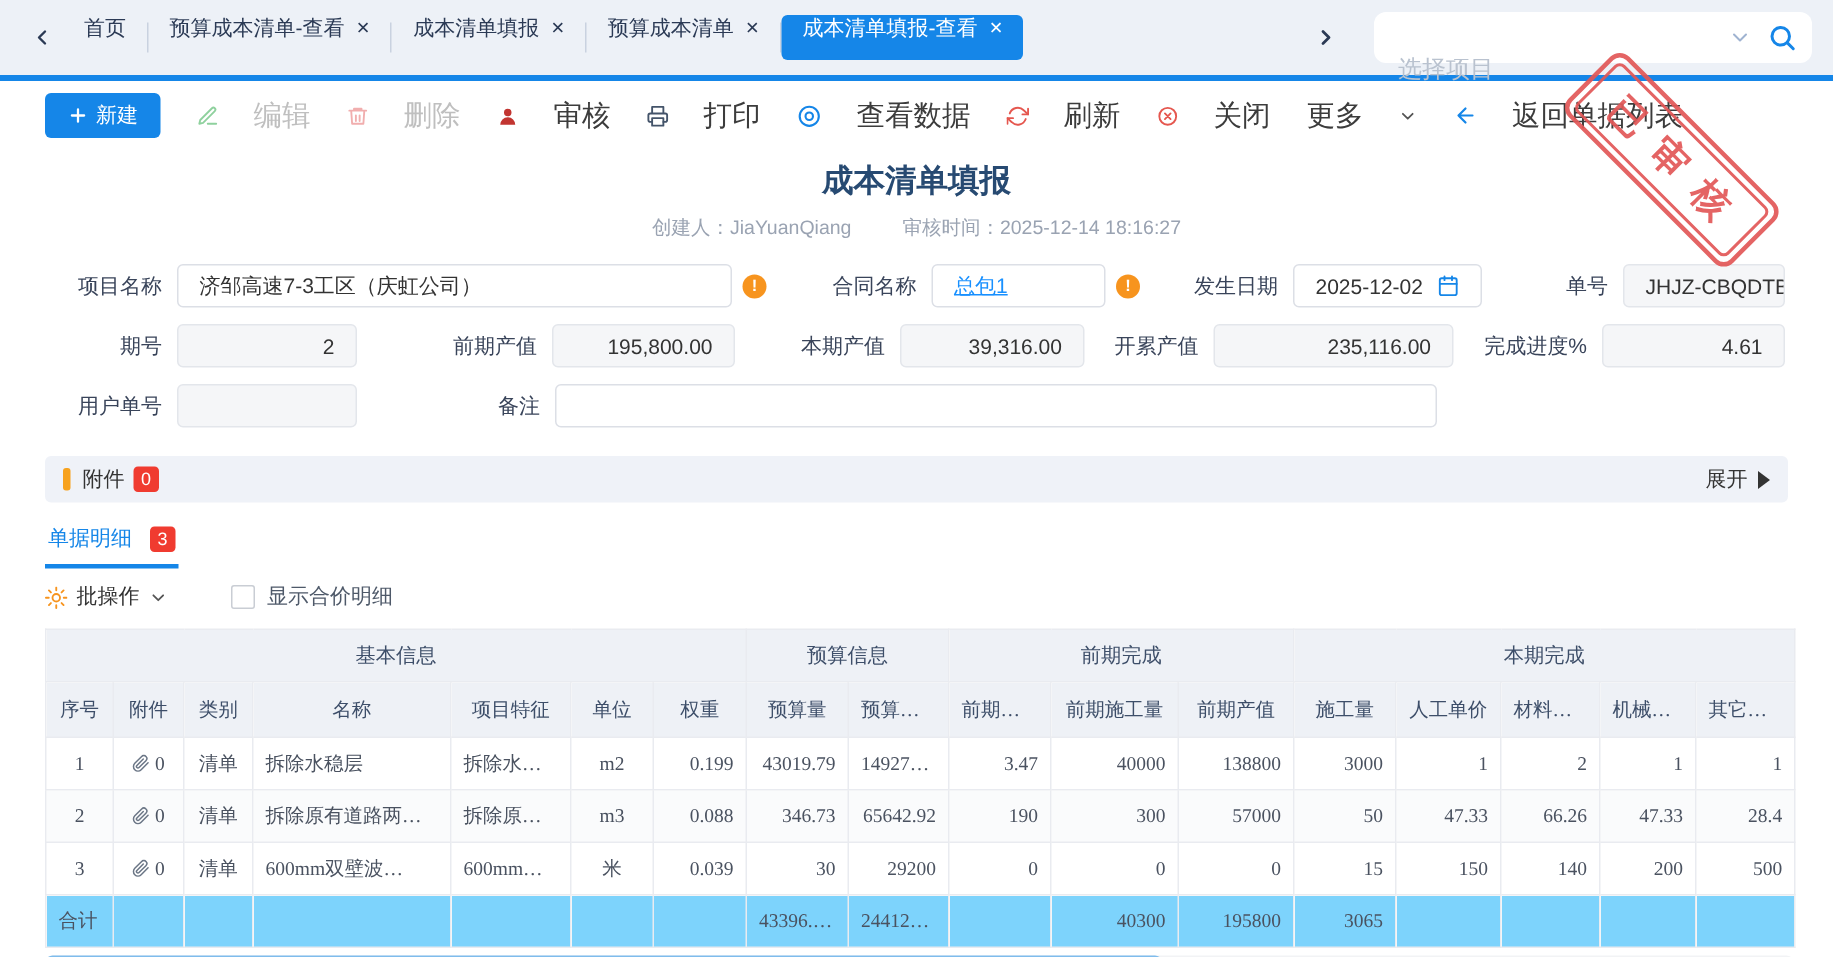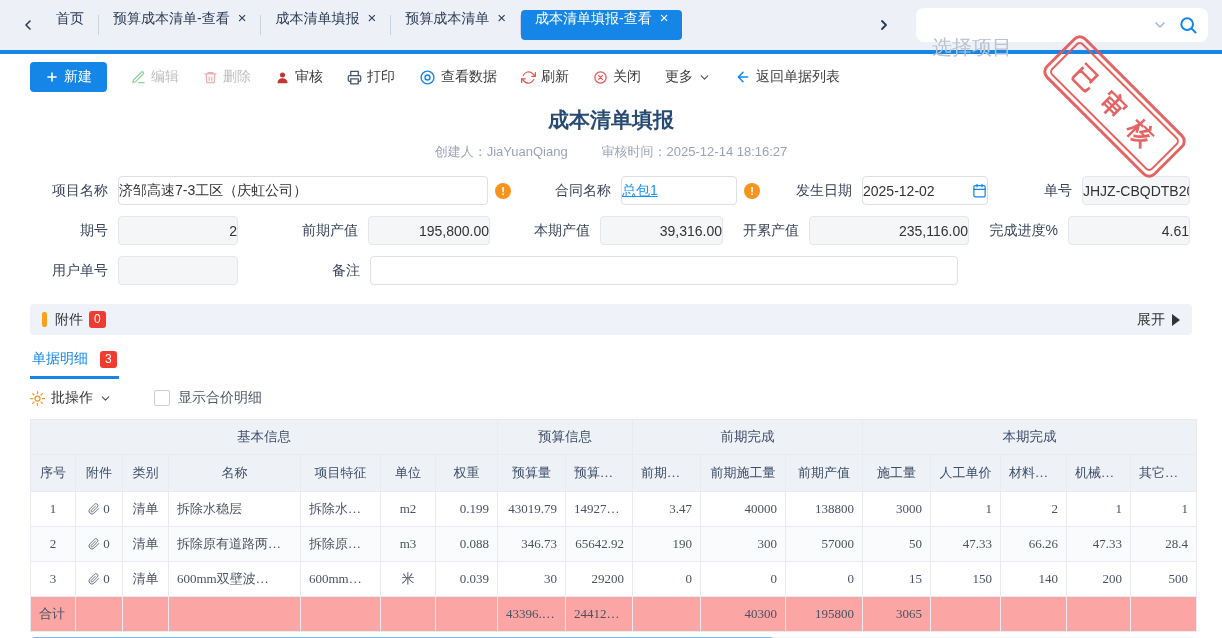--- a/index.html
+++ b/index.html
@@ -7,43 +7,43 @@
 
   
   .topbar { height:50px; background:#EDF1F7; display:flex; align-items:center; padding:0 14px; }
   .nav-chev { color:#2B3A55; display:flex; align-items:center; margin:0 6px; }
   .tab { padding:0 14px; font-size:14px; color:#2B3A55; display:flex; gap:8px; align-items:flex-start; height:30px; white-space:nowrap; cursor:pointer; }
   .tab.active { background:#1586E8; color:#fff; border-radius:4px; }
   .tab-x::after { content:"×"; font-size:15px; line-height:1; }
   .tab-sep { width:1px; height:20px; background:#C9D2E0; }
   .topbar .spacer { flex:1; }
   .select-box { width:292px; height:34px; background:#fff; border-radius:8px; display:flex; align-items:center; padding:0 10px 0 14px; margin-left:18px; }
-  .select-box input { border:none; outline:none; flex:1; font-size:20px; color:#333; background:transparent; min-width:0;margin-top:44px; }
+  .select-box input { border:none; outline:none; flex:1; font-size:16px; color:#333; background:transparent; min-width:0;margin-top:44px; }
   .select-box input::placeholder { color:#B9C2CF; }
   .blue-line { height:4px; background:#1586E8; }
 
   
   .toolbar { height:40px; display:flex; align-items:center; padding:0 30px; gap:24px; margin-top:3px; }
   .btn-new { background:#1586E8; color:#fff; border:none; border-radius:4px; height:30px; padding:0 15px; display:flex; align-items:center; gap:5px; font-size:14px; cursor:pointer; }
-  .tb-item { display:flex; align-items:center; gap:5px; font-size:14px; color:#3c3c3c; background:none; border:none; cursor:pointer; padding:0; }
+  .tb-item { display:flex; align-items:center; gap:23px; font-size:19px; color:#3c3c3c; background:none; border:none; cursor:pointer; padding:0; }
   .tb-item.disabled { color:#BFBFBF; cursor:default; }
   .ic { display:flex; align-items:center; }
   .ic-edit { color:#8FD19E; } .ic-del { color:#F1AEAE; } .ic-audit { color:#C23531; }
   .ic-print { color:#44546A; } .ic-eye { color:#1586E8; } .ic-refresh { color:#E5574F; }
   .ic-close { color:#E5574F; } .ic-back { color:#1586E8; } .ic-more { color:#555; }
 
   
   .title { text-align:center; font-size:21px; font-weight:bold; color:#274A72; margin-top:9px; }
   .meta { display:flex; justify-content:center; gap:34px; color:#9AA3B2; font-size:13px; margin-top:9px; }
 
   
   .form { padding:15px 32px 0 30px; }
   .frow { display:flex; align-items:center; margin-bottom:11px; }
   .flabel { font-size:14px; color:#39445A; text-align:right; padding-right:10px; flex:none; white-space:nowrap; }
-  .finput { height:29px; border:1px solid #DCDFE6; border-radius:4px; background:#fff; display:flex; align-items:center; padding:0 0; font-size:14px; color:#333; overflow:hidden; white-space:nowrap; }
+  .finput { height:29px; border:1px solid #DCDFE6; border-radius:4px; background:#fff; display:flex; align-items:center; padding:0 14px; font-size:14px; color:#333; overflow:hidden; white-space:nowrap; }
   .finput.disabled { background:#F5F6F8; border-color:#E3E6EB; }
   .finput.num { justify-content:flex-end; }
   .info-ic { width:16px; height:16px; flex:none; border-radius:50%; background:#F7941E; color:#fff; font-size:11px; font-weight:bold; display:flex; align-items:center; justify-content:center; margin-left:7px; }
   .info-ic::after { content:"!"; }
   .link { color:#1890FF; text-decoration:underline; cursor:pointer; }
   .ml-auto { margin-left:auto; }
 
   
   .attach-bar { margin:19px 30px 0; background:#EFF2F8; border-radius:4px; height:31px; display:flex; align-items:center; padding:0 12px; font-size:14px; color:#333; }
   .attach-flag { width:5px; height:15px; background:#F7A21E; border-radius:2px; margin-right:8px; }
@@ -62,21 +62,21 @@
   .chev-sm { color:#555; display:flex; }
 
   
   table { margin:12px 30px 0; border-collapse:collapse; table-layout:fixed; width:1166px; font-size:13px;font-family:Liberation Serif, serif; }
   th, td { border:1px solid #E9EBF0; padding:0 8px; overflow:hidden; white-space:nowrap; text-overflow:ellipsis; }
   thead th { background:#EEF1F6; color:#3D4E69; font-weight:normal; }
   tr.grp th { height:35px; font-size:13.5px; }
   tr.cols th { height:37px; }
   tbody td { height:35px; color:#4A5260; background:#fff; }
   tr.alt td { background:#FAFBFC; }
-  tr.total td { background:#fca5a5; }
+  tr.total td { background:#7dd3fc; }
   td.num { text-align:right; }
   td.ctr, th { text-align:center; }
   td.lft { text-align:left; }
   .clip-cell { display:flex; align-items:center; justify-content:center; gap:3px; color:#4A5260; cursor:pointer; }
   .clip-ic { color:#6B7686; display:flex; }
 
   
   .hscroll { margin:5px 30px 0; width:1166px; height:10px; border-radius:5px; background:#F2F3F5; position:relative; }
   .hthumb { position:absolute; left:0; top:0; height:10px; width:745px; border-radius:5px; background:#7FBCEC; cursor:grab; }
 

